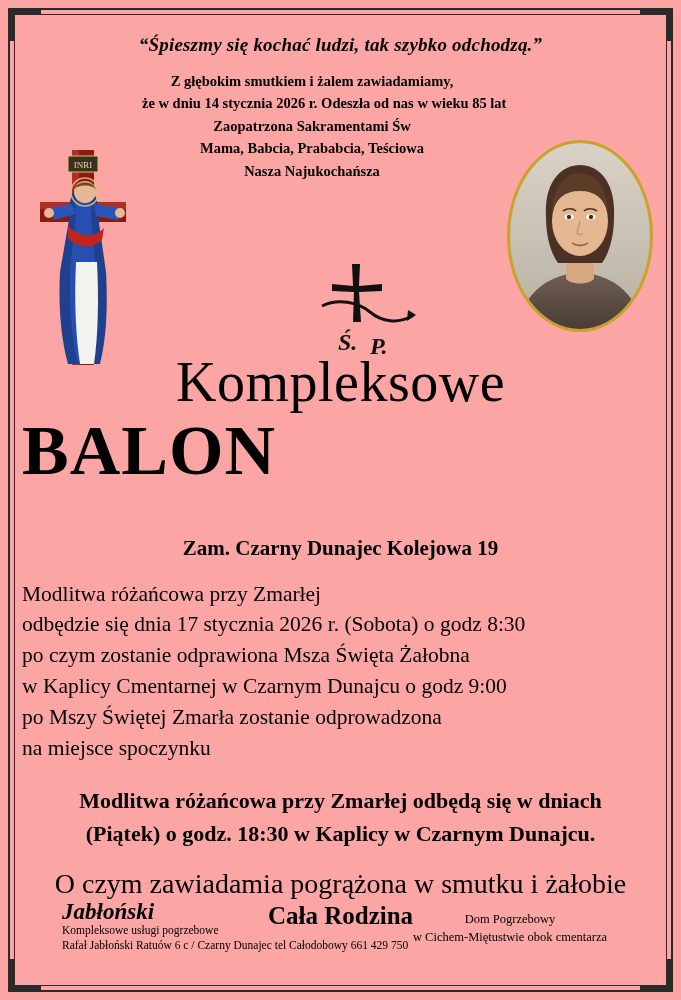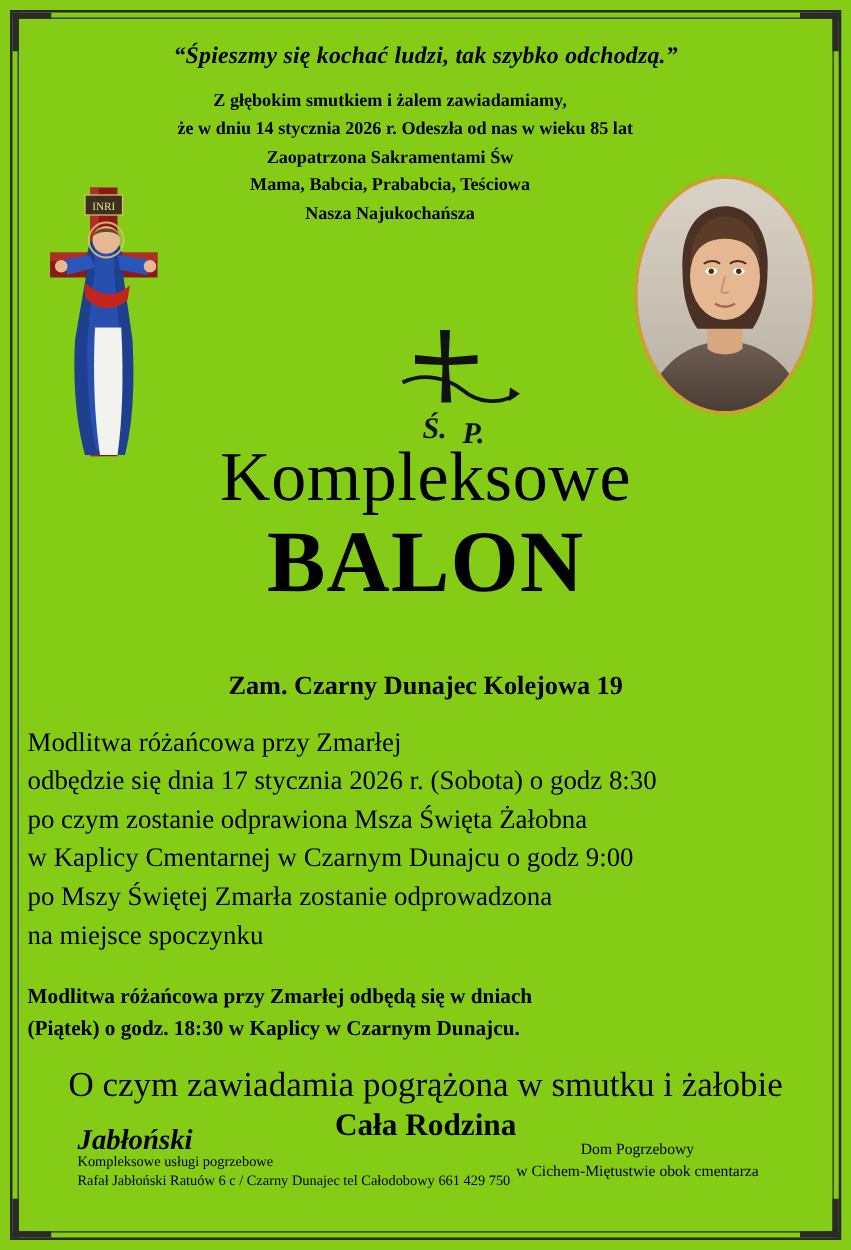--- a/index.html
+++ b/index.html
@@ -11,21 +11,21 @@
     width: 681px;
     height: 1000px;
     font-family: "Liberation Serif", serif;
     color: #000000;
     overflow: hidden;
   }
   .page {
     position: relative;
     width: 681px;
     height: 1000px;
-    background: #84cc16;
+    background: #fca5a5;
     box-sizing: border-box;
   }
   
   .frame-outer {
     position: absolute;
     left: 8px;
     top: 8px;
     right: 8px;
     bottom: 8px;
     border: 2px solid #2a2a2a;
@@ -122,21 +122,21 @@
   }
 
   .name-first {
     text-align: center;
     font-size: 56px;
     line-height: 1.0;
     margin-top: 2px;
     letter-spacing: 0.5px;
   }
   .name-last {
-    text-align: center;
+    text-align: left;
     font-size: 70px;
     font-weight: bold;
     line-height: 1.05;
     margin-top: 4px;
     letter-spacing: 1px;
   }
 
   .address {
     text-align: center;
     font-size: 21px;
@@ -146,22 +146,22 @@
 
   .ceremony {
     text-align: left;
     font-size: 21.5px;
     line-height: 1.44;
     margin-top: 18px;
   }
   .ceremony div { white-space: nowrap; }
 
   .rosary {
-    text-align: left;
-    font-size: 17px;
+    text-align: center;
+    font-size: 22px;
     font-weight: bold;
     line-height: 1.5;
     margin-top: 20px;
   }
   .rosary div { white-space: nowrap; }
 
   .closing {
     text-align: center;
     font-size: 28px;
     margin-top: 18px;

